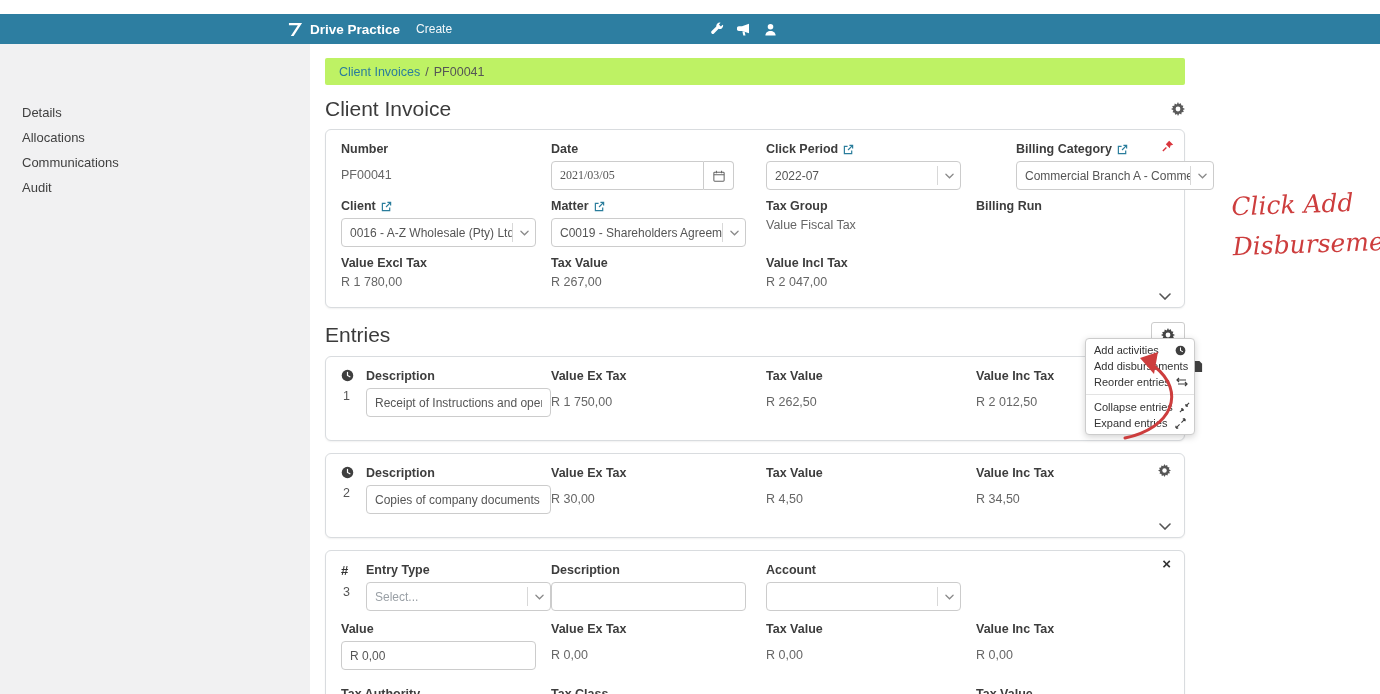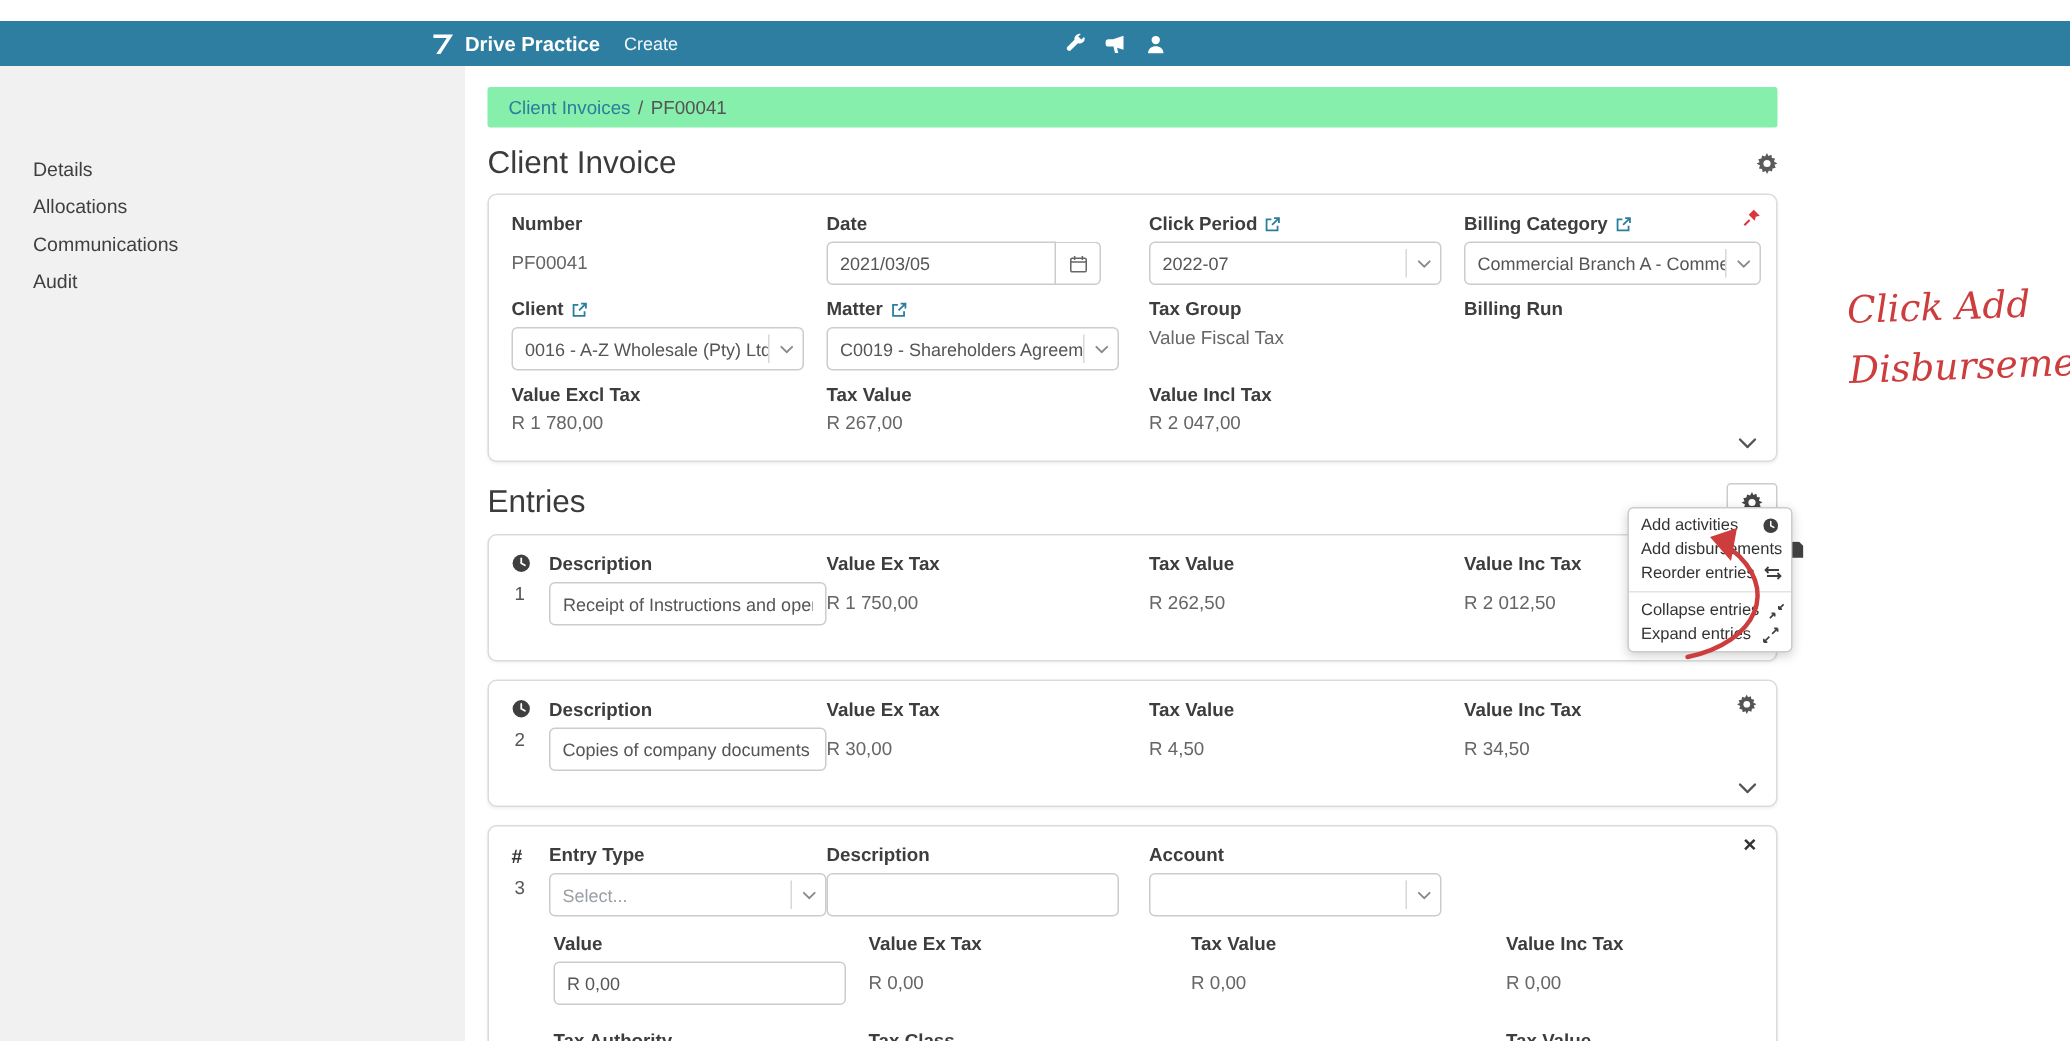--- a/index.html
+++ b/index.html
@@ -22,55 +22,55 @@
   .nav-icons span { cursor:pointer; display:flex; }
 
   
   .layout { display:flex; height:650px; }
   .sidebar { width:310px; background:#f1f1f2; padding-top:56px; flex:none; }
   .side-item { padding:5px 22px; font-size:13px; color:#3f3f3f; cursor:pointer; }
   .main { flex:1; padding:14px 0 0 15px; }
   .main-inner { width:860px; }
 
   
-  .breadcrumb-bar { background:#86efac; border-radius:2px; height:27px; display:flex; align-items:center;
+  .breadcrumb-bar { background:#bef264; border-radius:2px; height:27px; display:flex; align-items:center;
     padding:0 14px; font-size:12.5px; margin-bottom:12px; }
   .crumb-link { color:#2a7d9c; cursor:pointer; }
   .crumb-sep { margin:0 5px; color:#555; }
   .crumb-current { color:#555; }
 
   
   .page-header { display:flex; justify-content:space-between; align-items:center; margin:0 0 8px;text-align:right; }
   .page-title { font-size:21px; color:#3b3b3b; font-weight:400; }
   .icon-btn { cursor:pointer; display:flex; align-items:center; }
   .gear-boxed { border:1px solid #ccc; border-radius:3px; background:#fff; padding:5px 9px; }
 
   
   .card { position:relative; background:#fff; border:1px solid #d9dcdf; border-radius:6px;
     box-shadow:0 1px 2px rgba(0,0,0,.06); padding:12px 15px 14px; }
   .invoice-card { margin-bottom:14px; }
   .grid4 { display:grid; grid-template-columns:210px 215px 210px 1fr; }
   .gridE { display:grid; grid-template-columns:25px 185px 215px 210px 1fr; }
-  .grid3b { display:grid; grid-template-columns:210px 215px 210px 1fr;margin-left:28px; }
+  .grid3b { display:grid; grid-template-columns:210px 215px 210px 1fr; }
   .fgroup { margin-bottom:9px; padding-right:14px; }
   .flabel { font-size:12.5px; font-weight:700; color:#3d3d3d; margin-bottom:5px; display:flex; align-items:center; gap:5px; white-space:nowrap; }
   .fvalue { font-size:12.5px; color:#666; min-height:16px; white-space:nowrap; }
   .fvalue.mid { padding-top:7px; }
   .tinput { width:185px; height:29px; border:1px solid #ccc; border-radius:4px; padding:0 8px;
     font-size:12px; color:#555; font-family:inherit; background:#fff; }
   .tinput.w195 { width:195px; }
   .select { width:195px; height:29px; border:1px solid #ccc; border-radius:4px; display:flex; align-items:center;
     padding:0 0 0 8px; font-size:12px; color:#555; background:#fff; cursor:pointer; }
   .select.w185 { width:185px; }
   .select .stext { flex:1; white-space:nowrap; overflow:hidden; }
   .select .stext.placeholder { color:#9aa0a6; }
   .select .sdiv { width:1px; align-self:stretch; background:#d8d8d8; margin:4px 0; flex:none; }
   .select .schev { width:22px; display:flex; justify-content:center; align-items:center; flex:none; }
   .input-group { display:flex; }
-  .input-group .tinput { width:153px; border-radius:4px 0 0 4px; }
+  .input-group .tinput { width:153px; border-radius:4px 0 0 4px;font-family:Liberation Serif, serif; }
   .addon { width:30px; height:29px; border:1px solid #ccc; border-left:none; border-radius:0 4px 4px 0;
     display:flex; align-items:center; justify-content:center; background:#fff; cursor:pointer; }
 
   .corner-pin { position:absolute; top:8px; right:10px; cursor:pointer; }
   .corner-gear { position:absolute; top:9px; right:13px; cursor:pointer; }
   .corner-close { position:absolute; top:5px; right:13px; font-size:15px; font-weight:700; color:#333; cursor:pointer; line-height:1; }
   .corner-chevron { position:absolute; bottom:3px; right:13px; cursor:pointer; }
 
   
   .entries-header { display:flex; justify-content:space-between; align-items:center; margin:0 0 8px; }
@@ -199,21 +199,21 @@
             <div class="select">
               <span class="stext">2022-07</span>
               <span class="sdiv"></span>
               <span class="schev">
                 <svg width="9" height="6" viewBox="0 0 10 6">
                     <path d="M1 1l4 4 4-4" fill="none" stroke="#8a8a8a" stroke-width="1.4" stroke-linecap="round"></path>
                   </svg>
               </span>
             </div>
           </div>
-          <div class="fgroup" style="padding-right:0;">
+          <div class="fgroup" style="padding-right:0;margin-left:40px;">
             <div class="flabel">
               <span>Billing Category</span>
               <span style="display:flex;">
                 <svg width="11" height="11" viewBox="0 0 12 12">
                     <path d="M9.5 7v3.5H1.5V2.5H5" fill="none" stroke="#2a7d9c" stroke-width="1.3"></path>
                     <path d="M7 1.5h3.5V5M10.5 1.5L5.5 6.5" fill="none" stroke="#2a7d9c" stroke-width="1.3"></path>
                   </svg>
               </span>
             </div>
             <div class="select" style="width:198px;">

